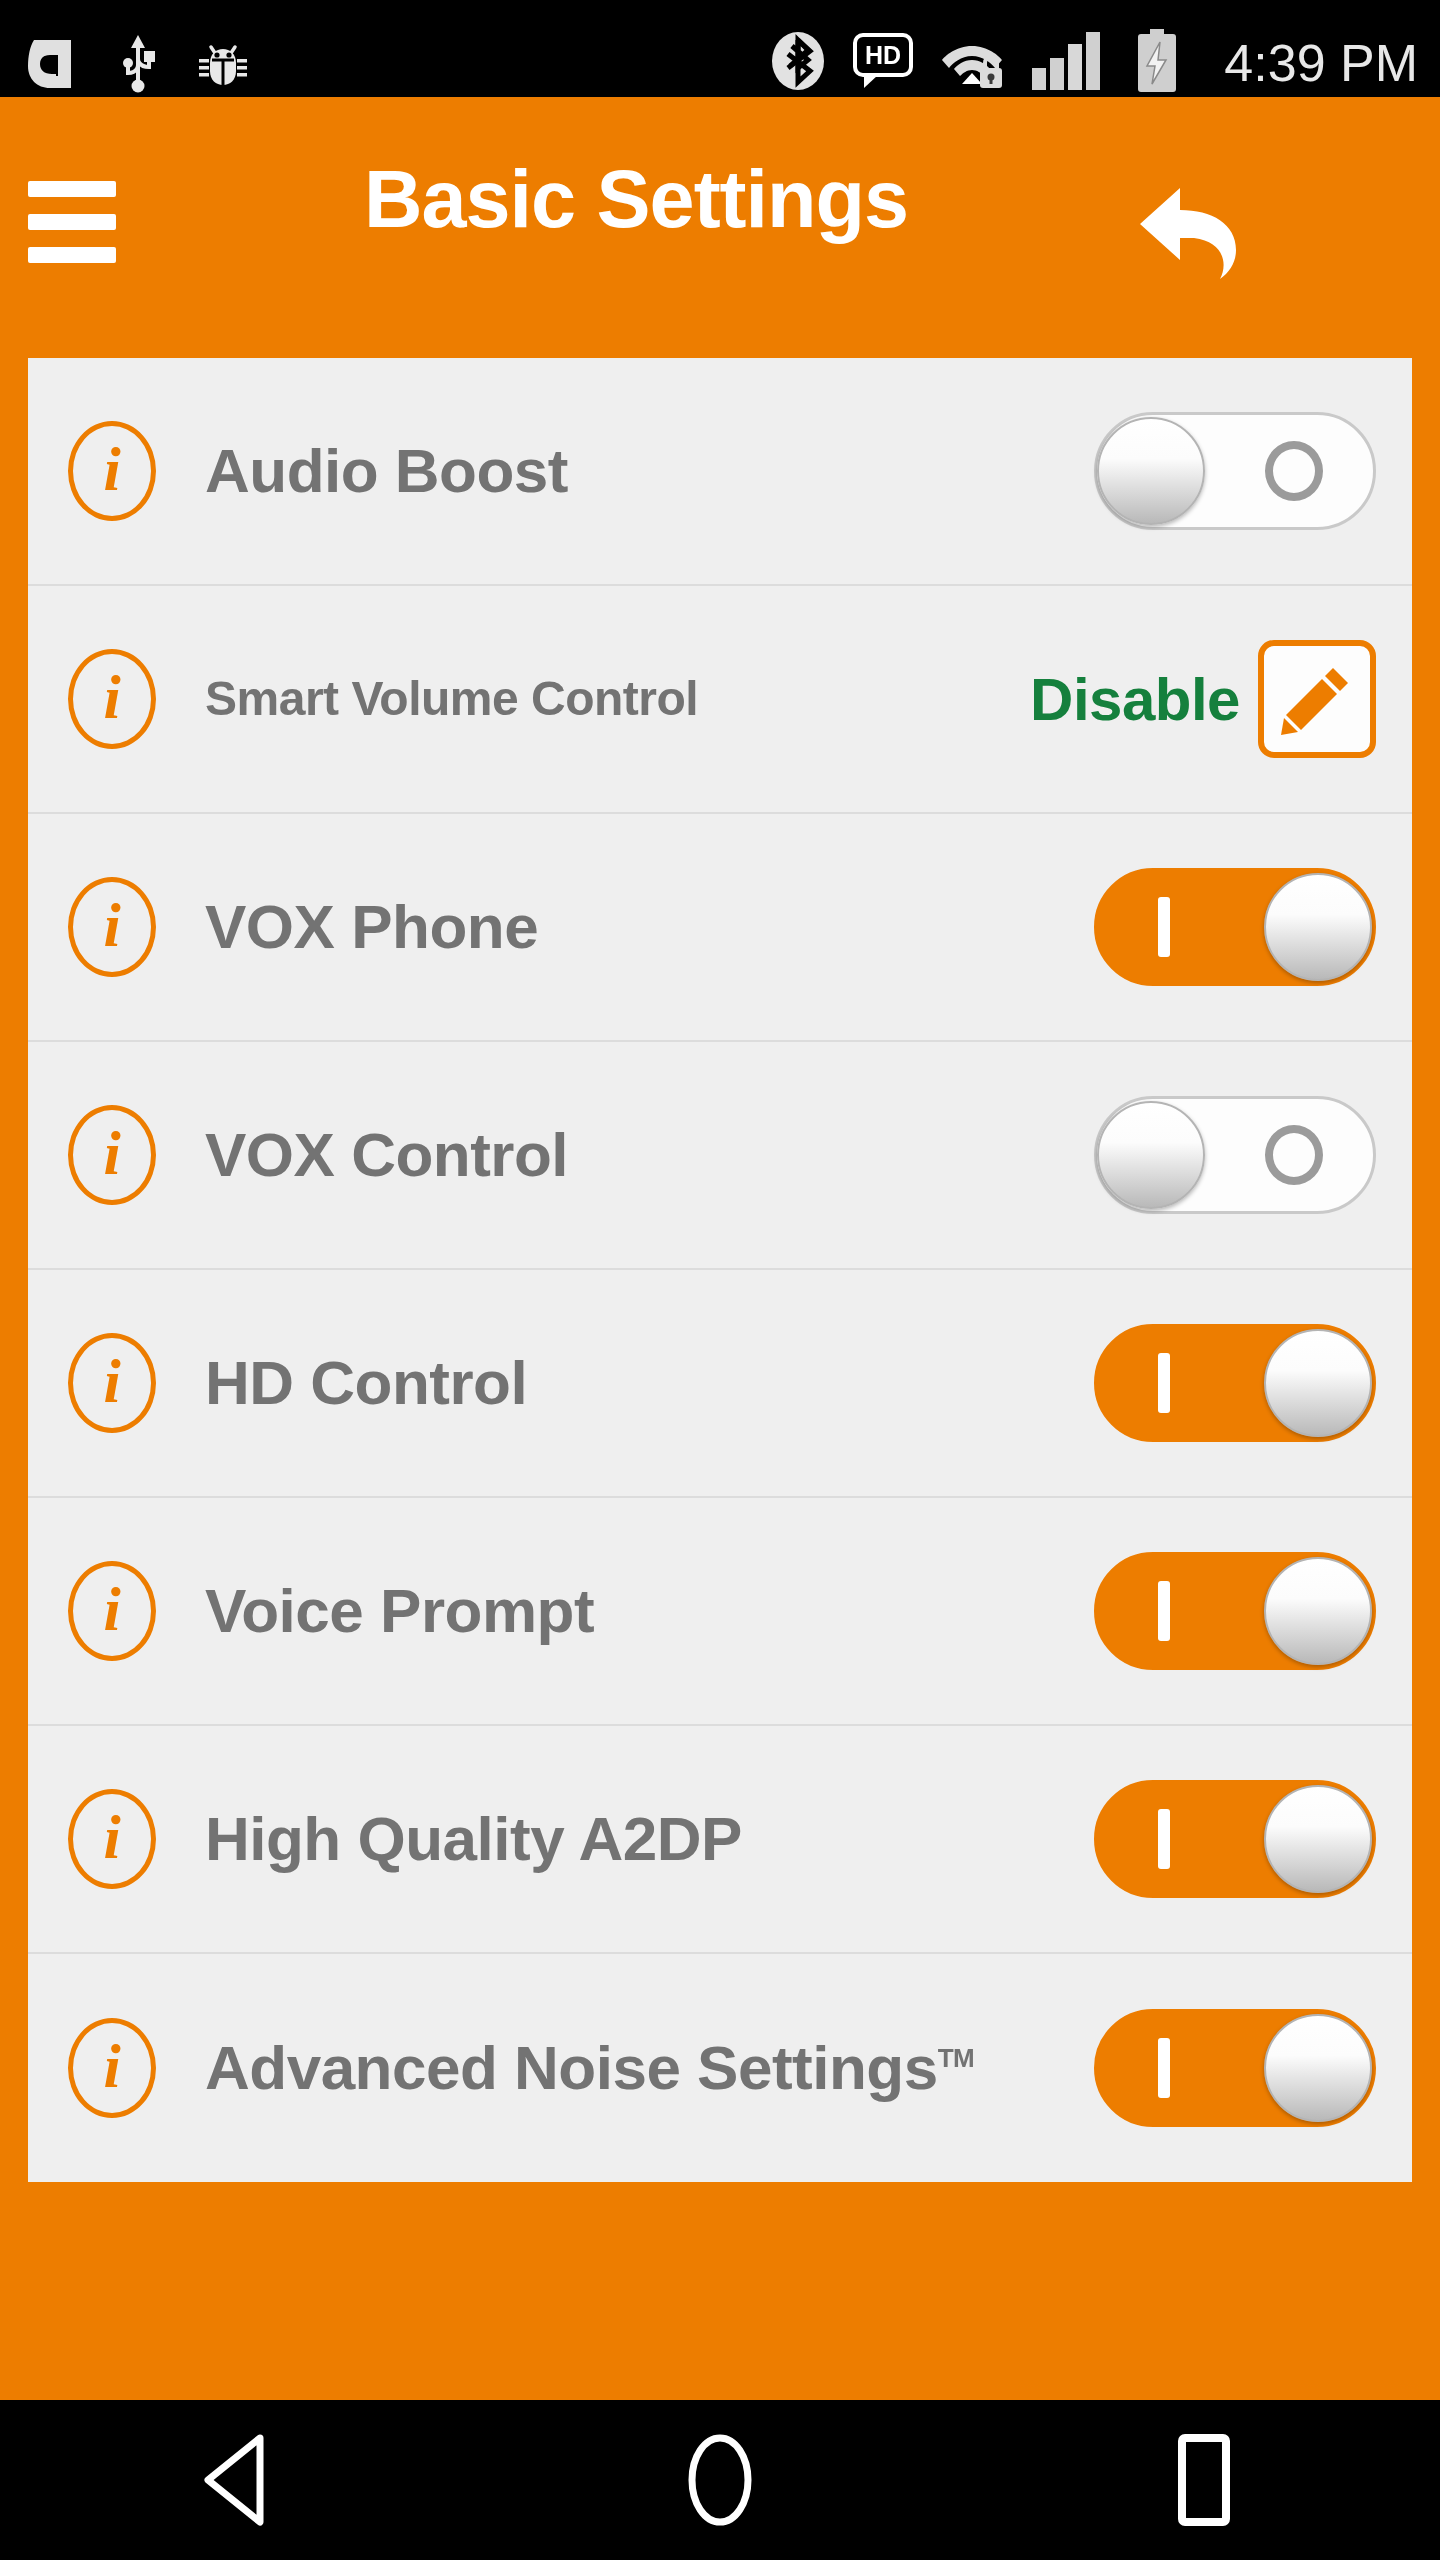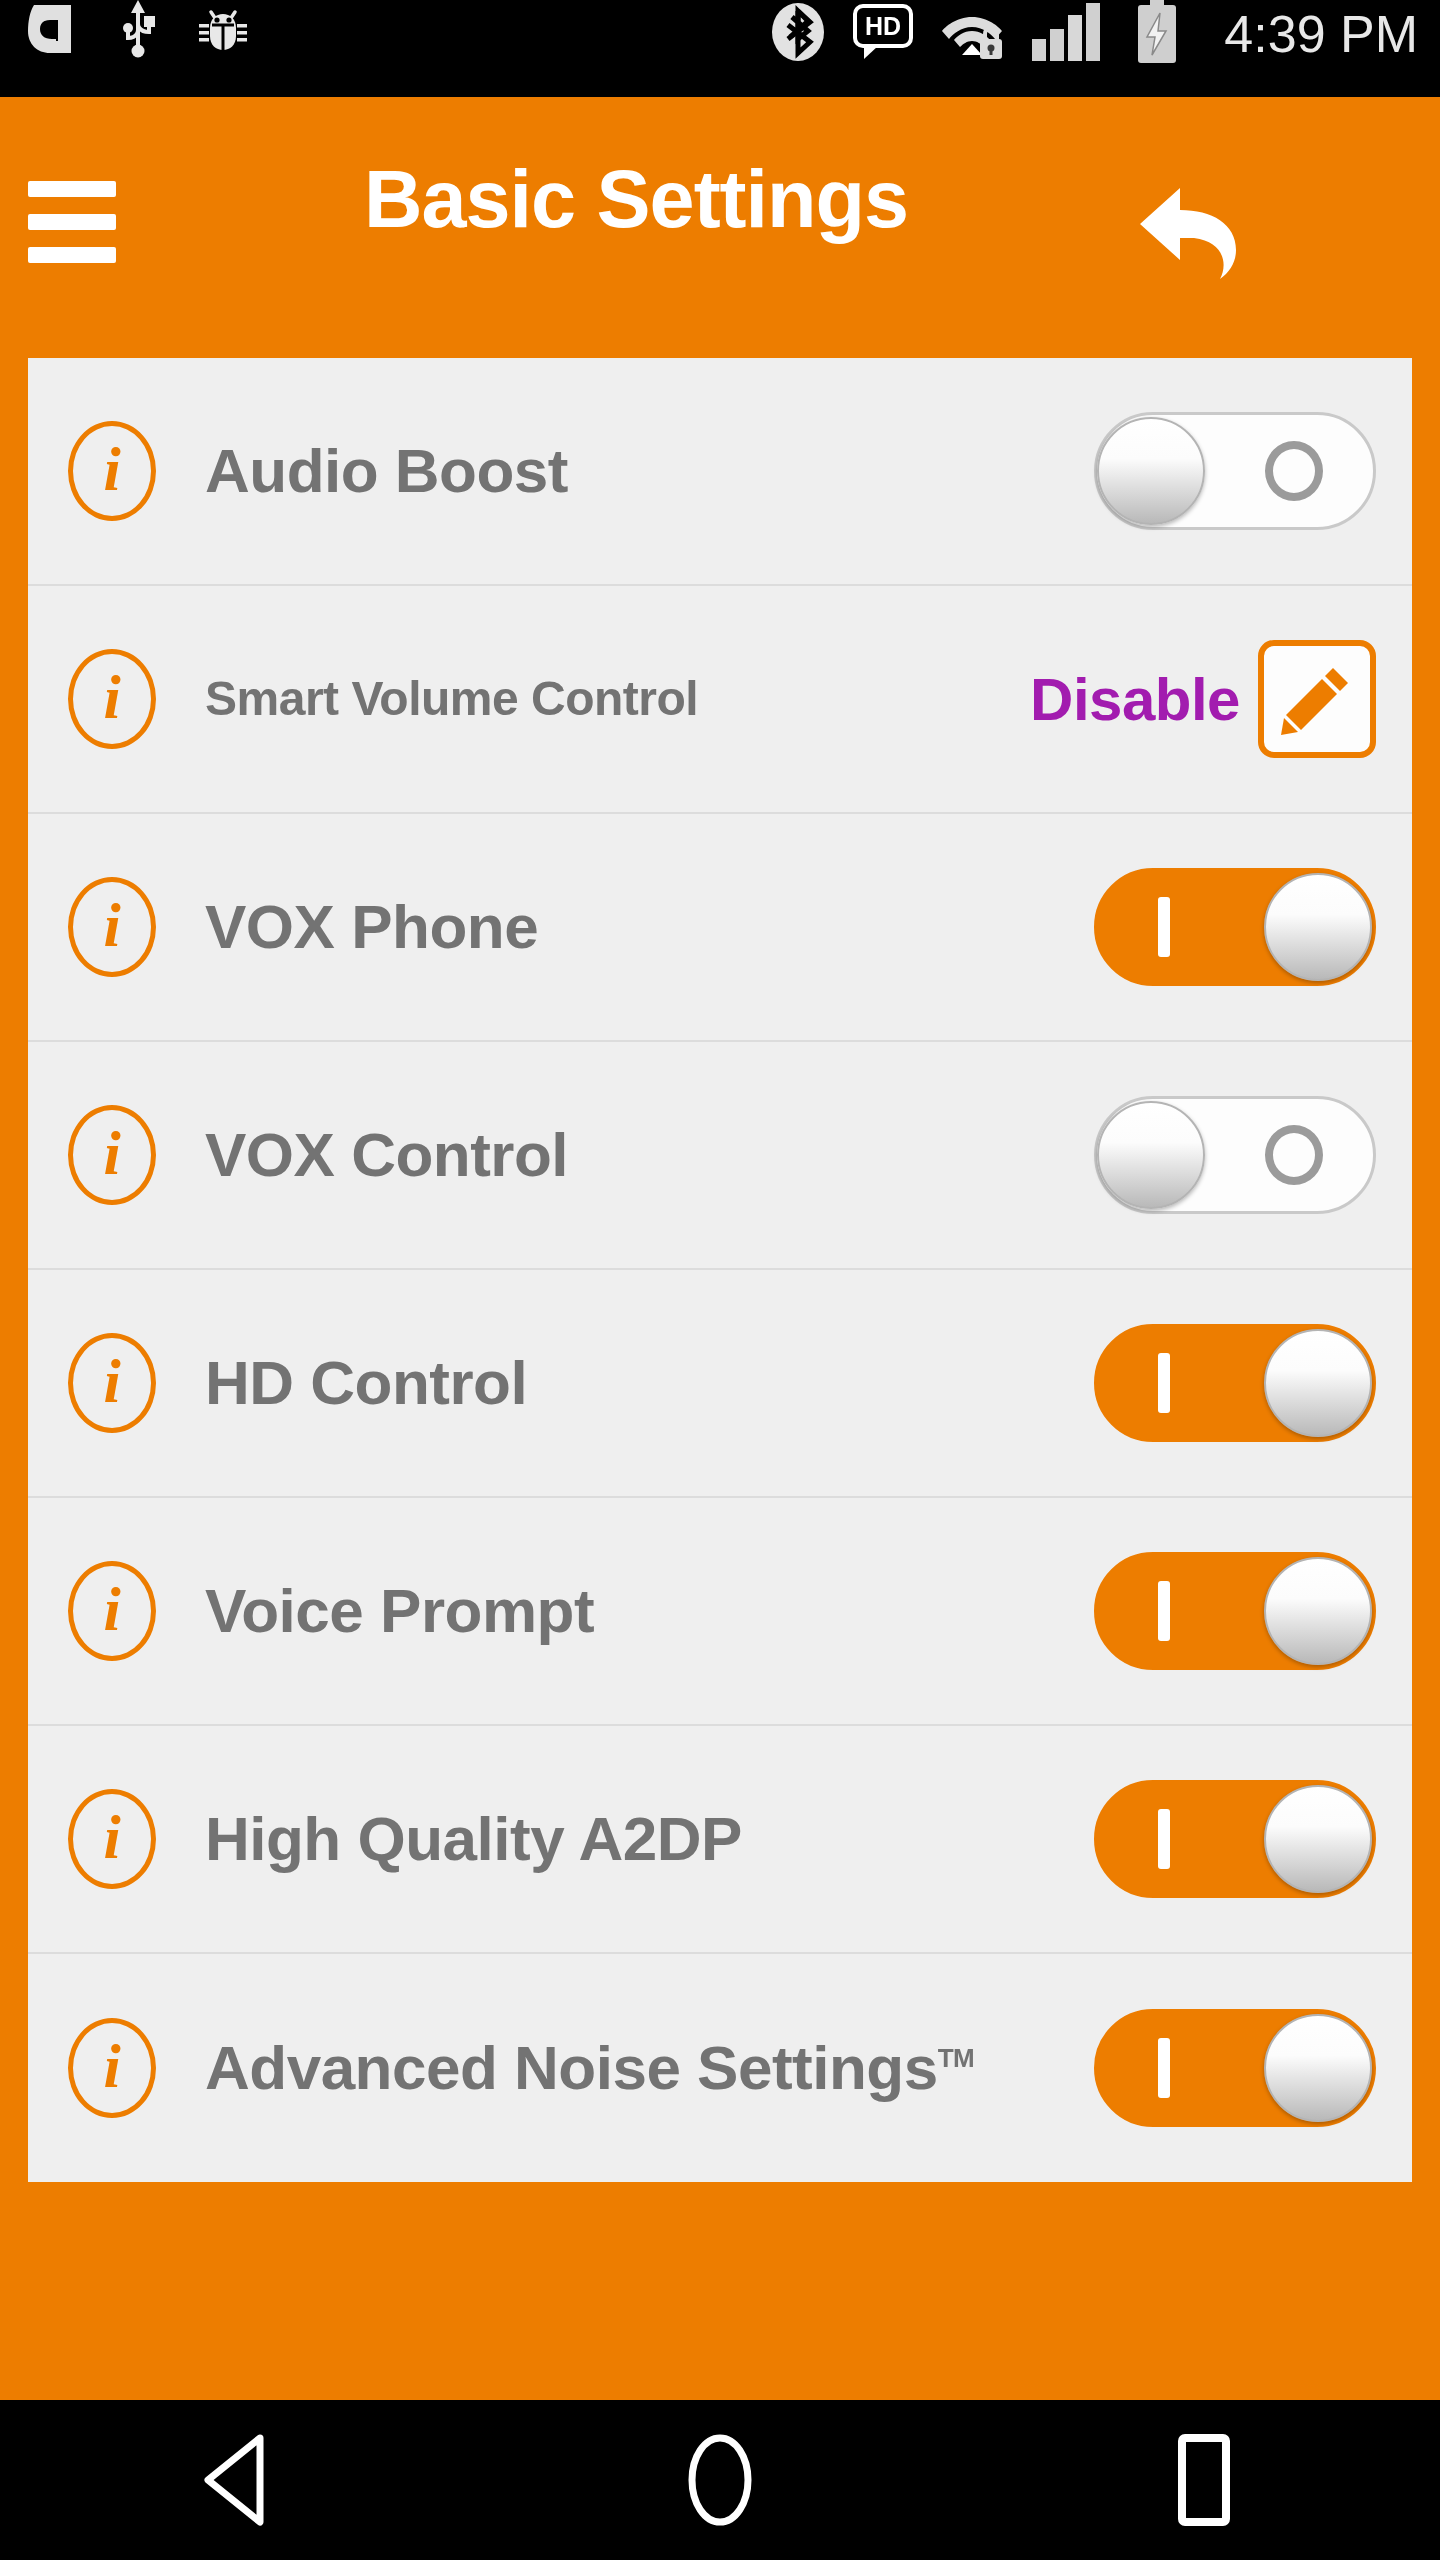--- a/index.html
+++ b/index.html
@@ -19,21 +19,21 @@
   }
 
   
   #status-bar {
     position: absolute;
     top: 0; left: 0;
     width: 1440px;
     height: 97px;
     background: #000000;
     display: flex;
-    align-items: flex-start;
+    align-items: flex-end;
     box-sizing: border-box;
     padding: 0 22px 0 28px;
   }
   .status-left {
     display: flex;
     align-items: center;
     gap: 38px;
   }
   .status-right {
     margin-left: auto;
@@ -220,21 +220,21 @@
   }
 
   
   .row-value-group {
     flex: 0 0 auto;
     display: flex;
     align-items: center;
     gap: 18px;
   }
   .row-value {
-    color: #a21caf;
+    color: #15803d;
     font-size: 60px;
     font-weight: bold;
     letter-spacing: -0.5px;
   }
   .edit-button {
     width: 118px;
     height: 118px;
     border: 6px solid #ED7D00;
     border-radius: 16px;
     background: #FDFDFD;

